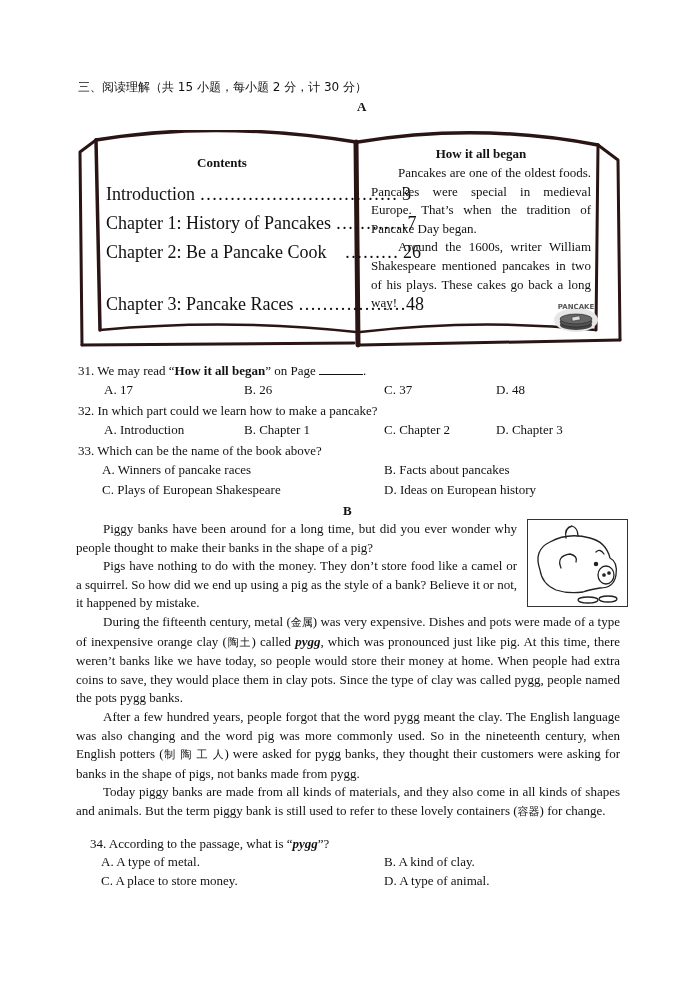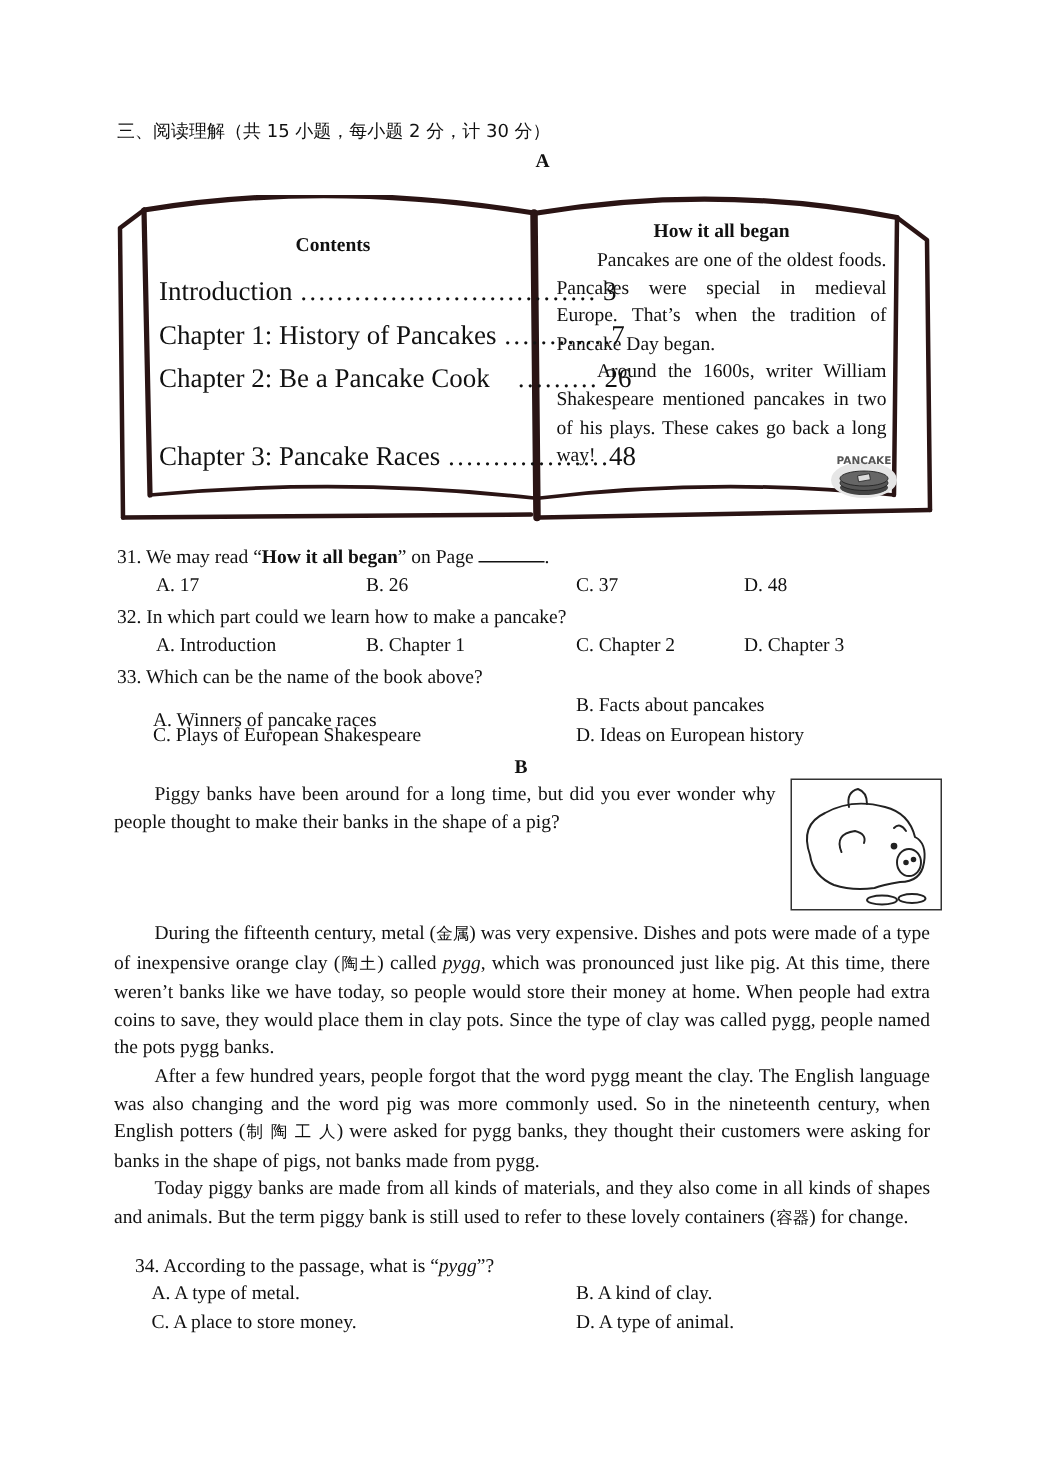--- a/index.html
+++ b/index.html
@@ -14,21 +14,21 @@
   .book-svg { position:absolute; left:78px; top:130px; }
   .toc-title { position:absolute; left:100px; top:155px; width:244px; text-align:center; font-weight:bold; font-size:13px; }
   .toc-row { position:absolute; left:106px; width:250px; white-space:nowrap; font-size:18px; }
   .right-page { position:absolute; left:371px; top:145px; width:220px; font-size:13px; }
   .right-page h3 { margin:0 0 2px 0; text-align:center; font-size:13px; font-weight:bold; line-height:17px; }
   .right-page p { margin:0; line-height:18.6px; text-indent:27px; text-align:justify; }
   .opt { position:absolute; white-space:nowrap; font-size:13px; }
   .pig-box { position:absolute; left:527px; top:519px; width:99px; height:86px; border:1px solid #333; background:#fff; }
   .blank { display:inline-block; width:44px; border-bottom:1px solid #111; height:12px; vertical-align:baseline; }
   .cjk { font-family:"DejaVu Sans", sans-serif; font-size:11px; }
-  b.bi { font-weight:normal; font-style:italic; }
+  b.bi { font-weight:bold; font-style:italic; }
 </style>
 </head>
 <body>
 
 <div class="line section-title">三、阅读理解（共 15 小题，每小题 2 分，计 30 分）</div>
 <div class="line part-label" style="left:357px;top:98px;">A</div>
 
 <svg class="book-svg" width="550" height="225" viewBox="0 0 550 225">
   <g fill="none" stroke="#2a1414" stroke-linecap="round" stroke-linejoin="round">
 
@@ -103,29 +103,30 @@
 </div>
 <div class="opt" style="left:104px;top:422px;">A. Introduction</div>
 <div class="opt" style="left:244px;top:422px;">B. Chapter 1</div>
 <div class="opt" style="left:384px;top:422px;">C. Chapter 2</div>
 <div class="opt" style="left:496px;top:422px;">D. Chapter 3</div>
 
 <div class="line" style="left:78px;top:442px;">
   <span>33.</span>
   <span>Which can be the name of the book above?</span>
 </div>
-<div class="opt" style="left:102px;top:472px;">A. Winners of pancake races</div>
+<div class="opt" style="left:102px;top:462px;">A. Winners of pancake races</div>
 <div class="opt" style="left:384px;top:462px;">B. Facts about pancakes</div>
 <div class="opt" style="left:102px;top:482px;">C. Plays of European  Shakespeare</div>
 <div class="opt" style="left:384px;top:482px;">D. Ideas on European history</div>
 
 <div class="line part-label" style="left:343px;top:502px;">B</div>
 
 <div class="just" style="left:76px;top:520px;width:441px;">
   <p>Piggy banks have been around for a long time, but did you ever wonder why people thought to make their banks in the shape of a pig?</p>
+  <p>Pigs have nothing to do with the money. They don’t store food like a camel or a squirrel. So how did we end up using a pig as the style of a bank? Believe  it or not, it happened by mistake.</p>
 </div>
 
 <div class="pig-box">
   <svg width="99" height="86" viewBox="0 0 99 86">
     <g fill="none" stroke="#222" stroke-width="1.3" stroke-linecap="round">
       <path d="M12 50 Q5 30 22 22 Q40 12 62 18 Q78 22 82 38 Q90 42 88 55 Q86 68 72 68 Q60 70 55 72 Q40 74 28 70 Q14 64 12 50 Z"></path>
       <path d="M38 18 Q36 8 44 6 Q50 8 50 16"></path>
       <path d="M33 48 Q28 36 42 34 Q50 36 48 42"></path>
       <ellipse cx="78" cy="55" rx="8" ry="9"></ellipse>
       <circle cx="76" cy="55" r="1.2" fill="#222"></circle>

